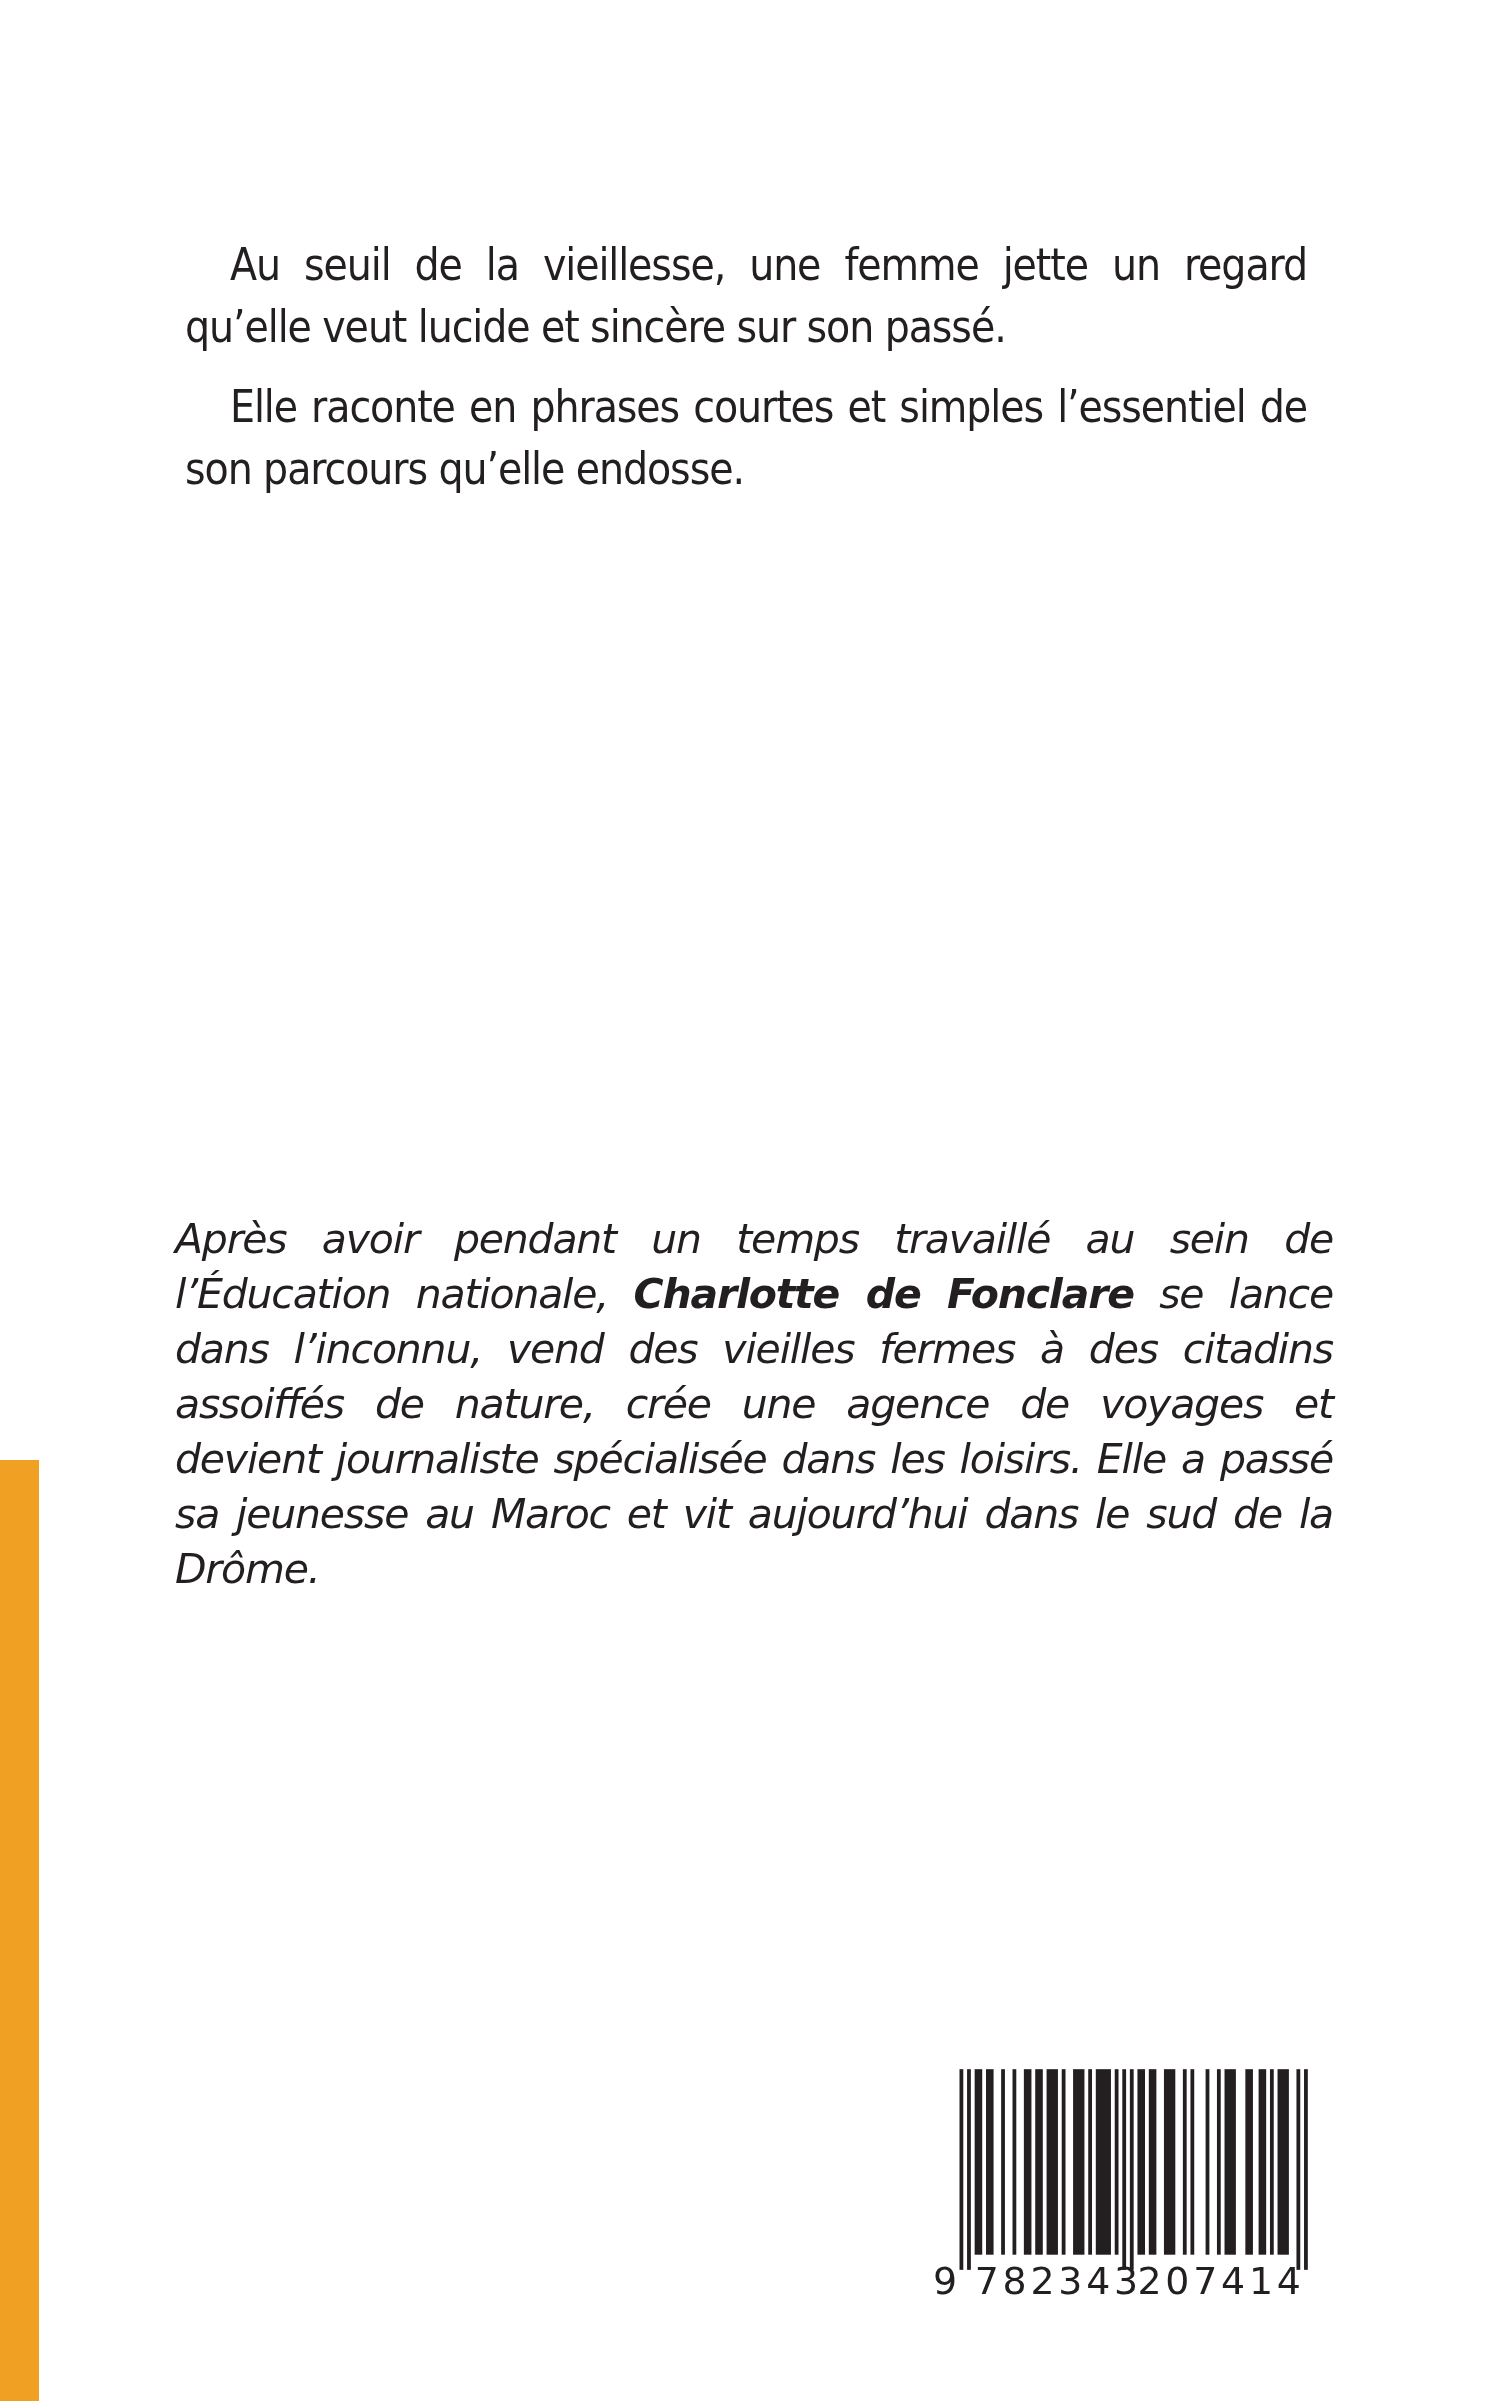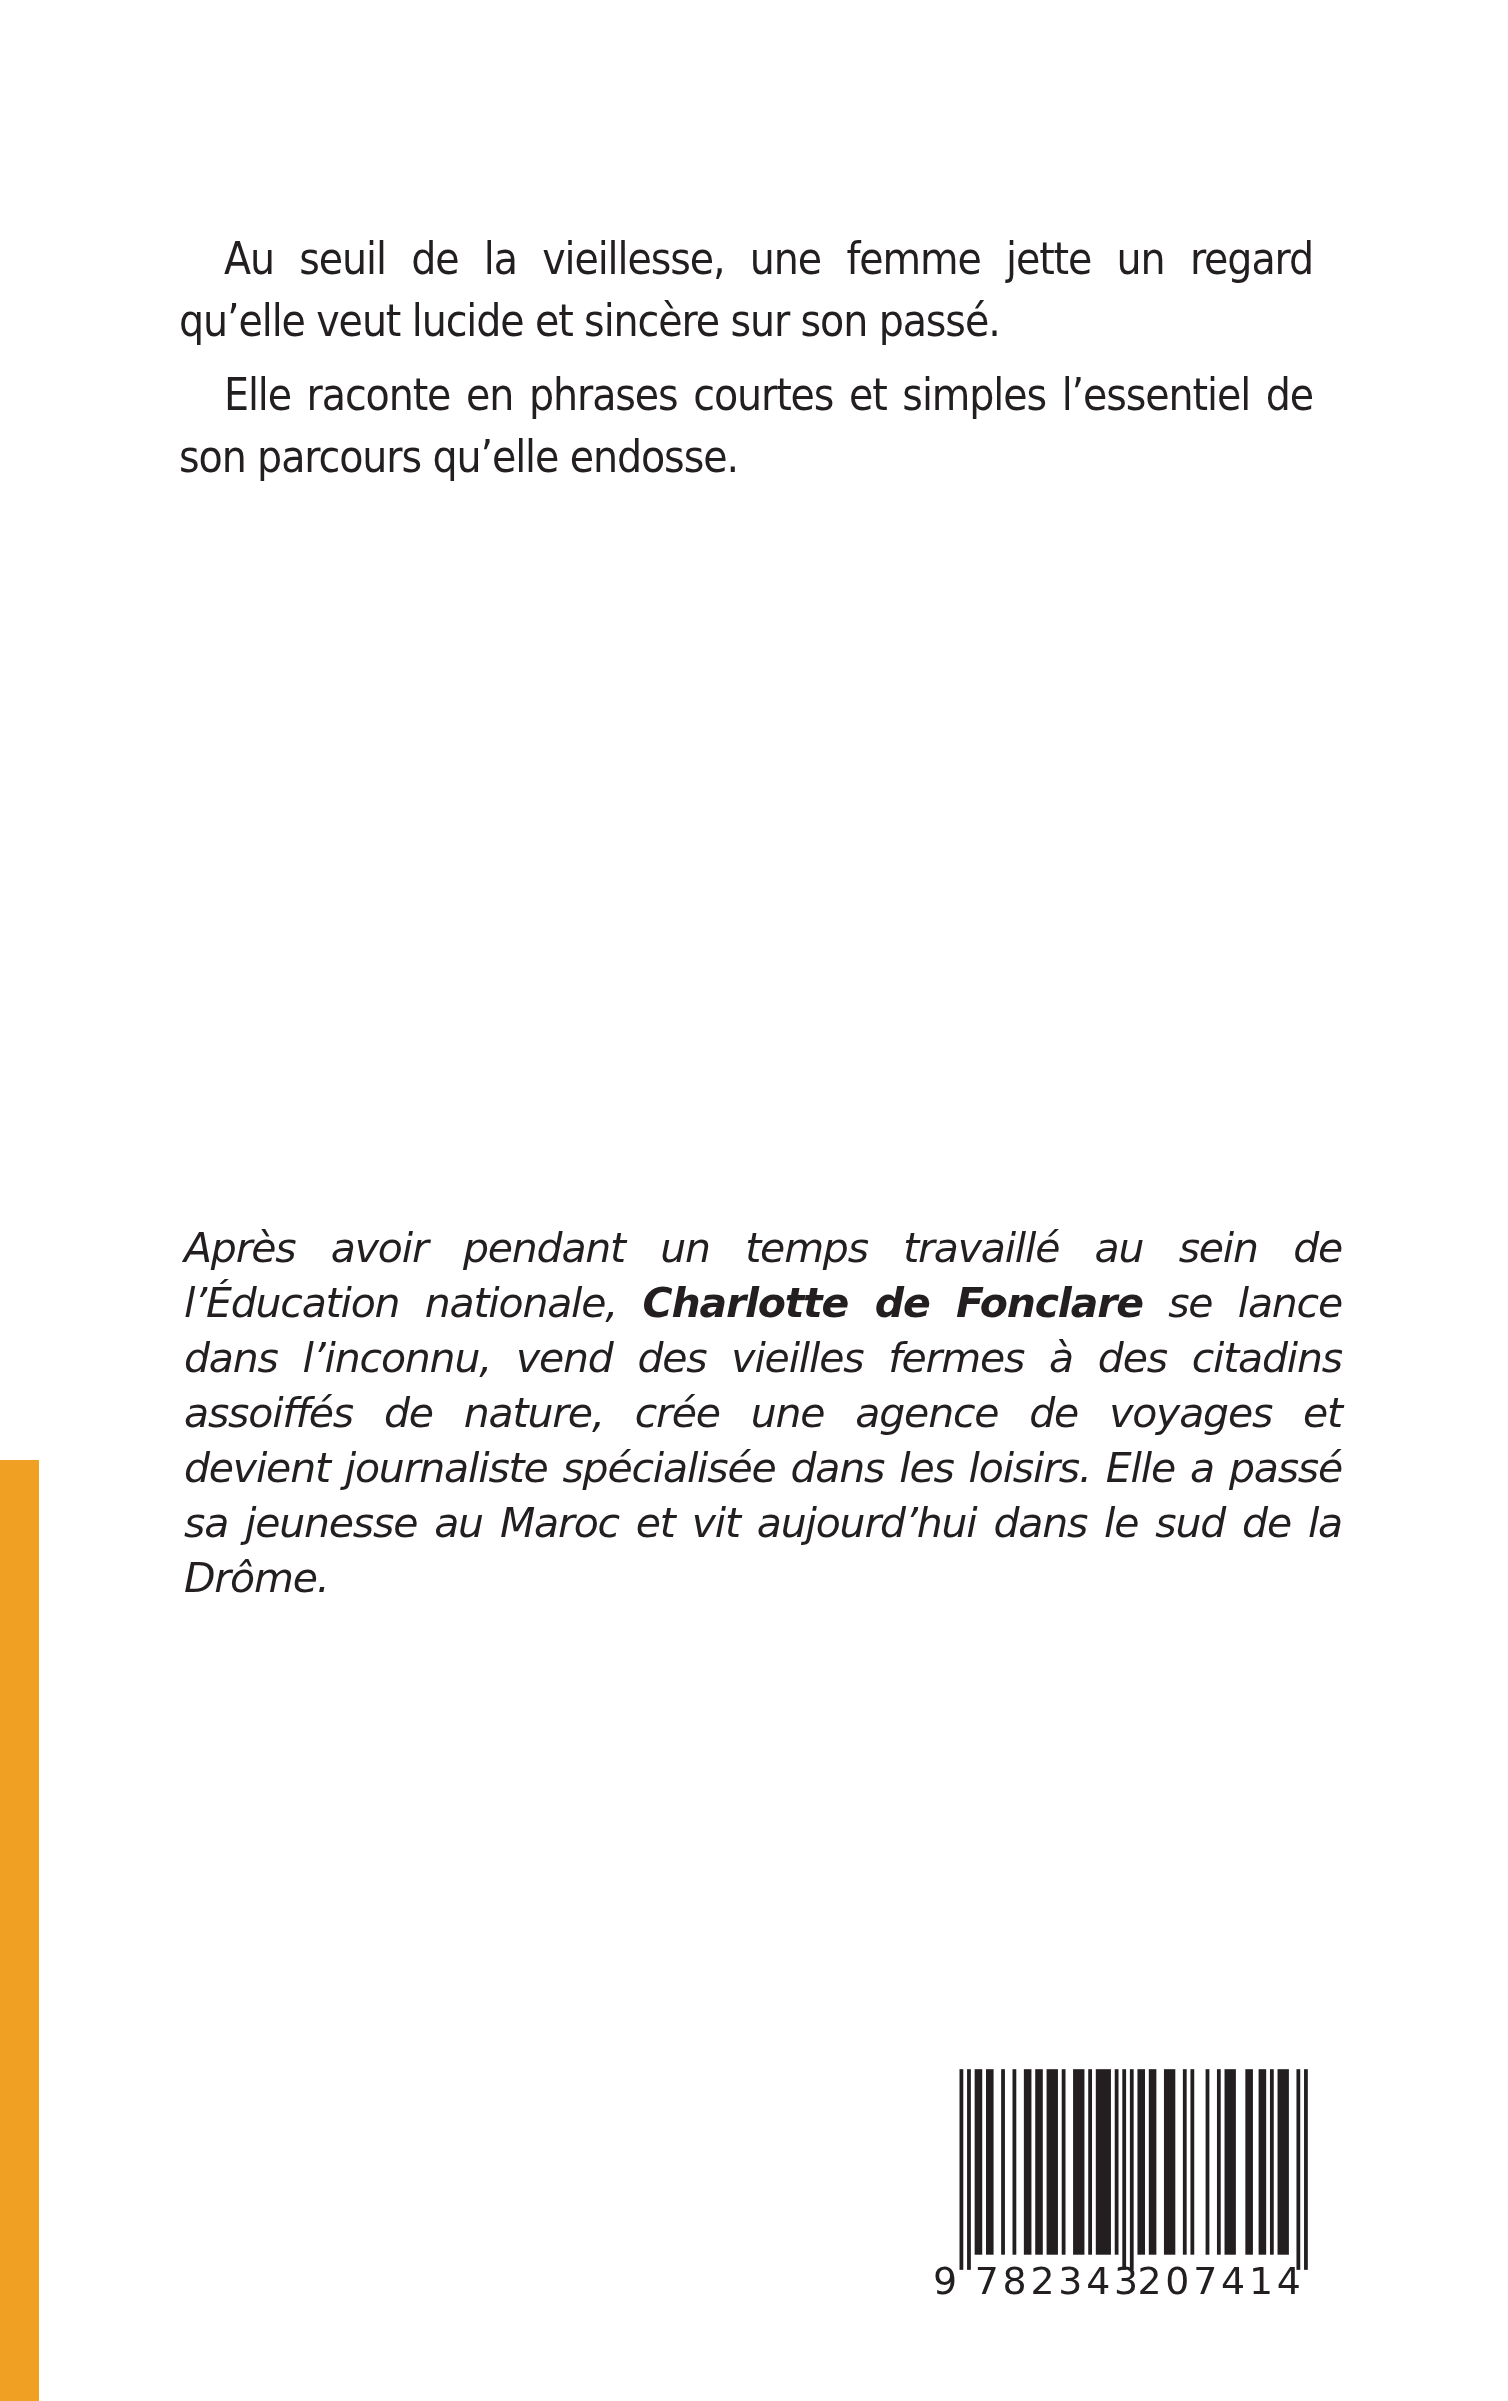--- a/index.html
+++ b/index.html
@@ -28,37 +28,37 @@
       width: 1158px;
       font-family: "DejaVu Sans", sans-serif;
       font-size: 44px;
       line-height: 62px;
       text-align: justify;
       letter-spacing: -1.1px;
       font-stretch: condensed;
       transform-origin: left top;
     }
     .summary p {
-      margin: 12px;
+      margin: 18px;
       text-indent: 45px;
       text-align-last: left;
     }
     .bio {
       position: absolute;
       left: 167px;
       top: 1204px;
       width: 1158px;
       font-family: "DejaVu Sans", sans-serif;
       font-style: italic;
       font-size: 41px;
       line-height: 55px;
       text-align: justify;
       text-align-last: left;
       letter-spacing: -1.2px;
-      margin: 17px;
+      margin: 8px;
     }
     .bio strong {
       font-weight: bold;
     }
     .isbn-block {
       position: absolute;
       left: 167px;
       top: 2228px;
       font-family: "DejaVu Sans", sans-serif;
       font-size: 38px;

